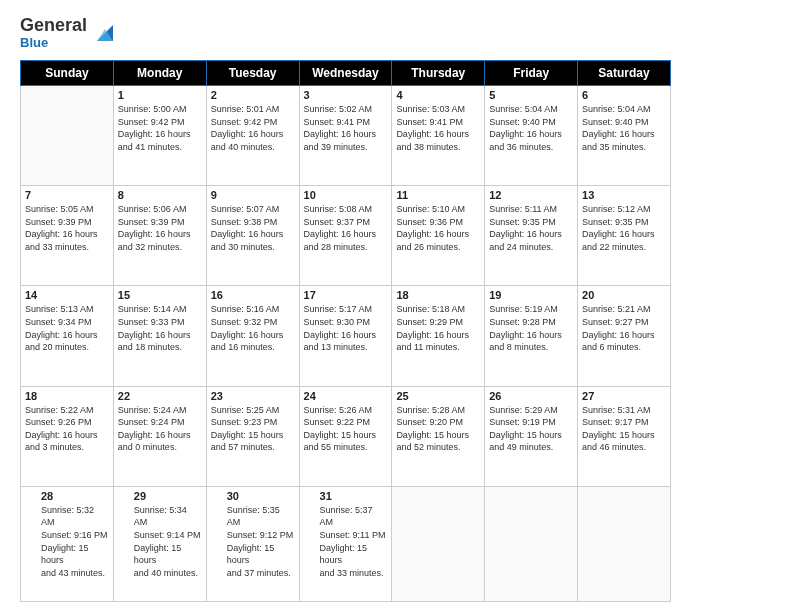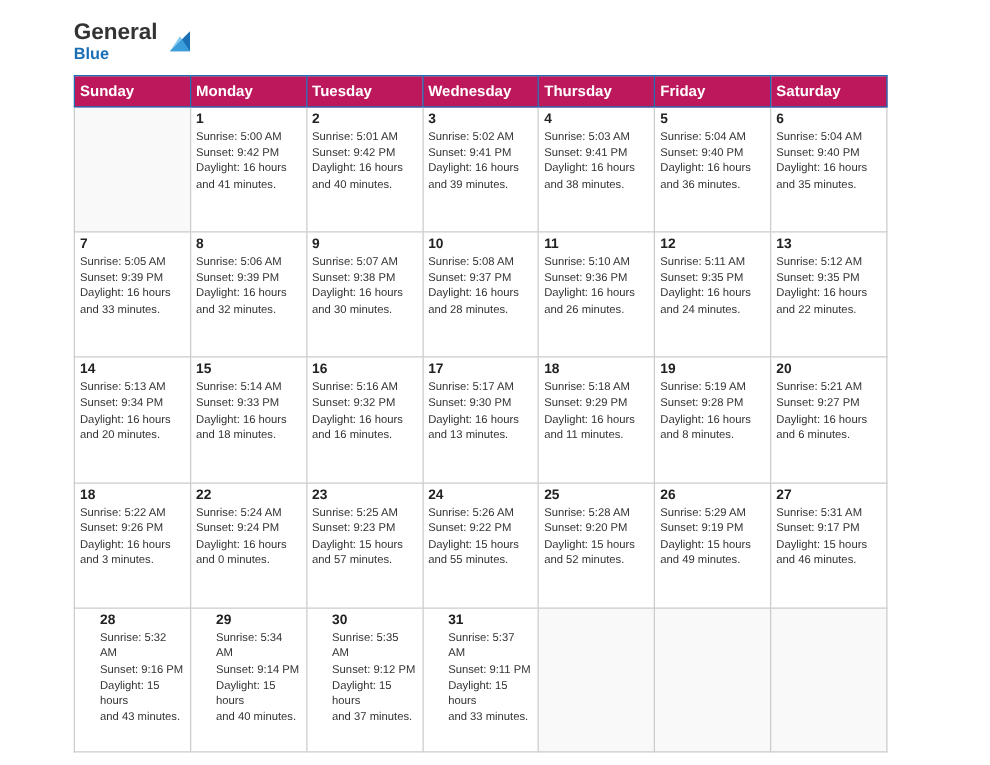--- a/index.html
+++ b/index.html
@@ -9,21 +9,20 @@
       font-family: Arial, sans-serif;
       background: #fff;
       overflow: hidden;
     }
     .page {
       width: 691px;
       height: 612px;
       padding: 16px 20px 10px 20px;
       display: flex;
       flex-direction: column;
-      margin-left: 39px;
     }
     .header {
       display: flex;
       justify-content: space-between;
       align-items: flex-start;
       margin-bottom: 10px;
     }
     .logo {
       display: flex;
       align-items: center;
@@ -63,26 +62,26 @@
       color: #444;
     }
     .calendar {
       flex: 1;
       border: 1px solid #ccc;
       border-collapse: collapse;
       width: 100%;
       table-layout: fixed;
     }
     .calendar th {
-      background: #be185d;
+      background: #000000;
       color: #fff;
       font-size: 12px;
       font-weight: bold;
       padding: 5px 4px;
-      text-align: left;
+      text-align: center;
       border: 1px solid #1a6fb5;
     }
     .calendar td {
       border: 1px solid #ccc;
       vertical-align: top;
       padding: 3px 4px;
       font-size: 9.5px;
       color: #222;
       height: 84px;
     }

